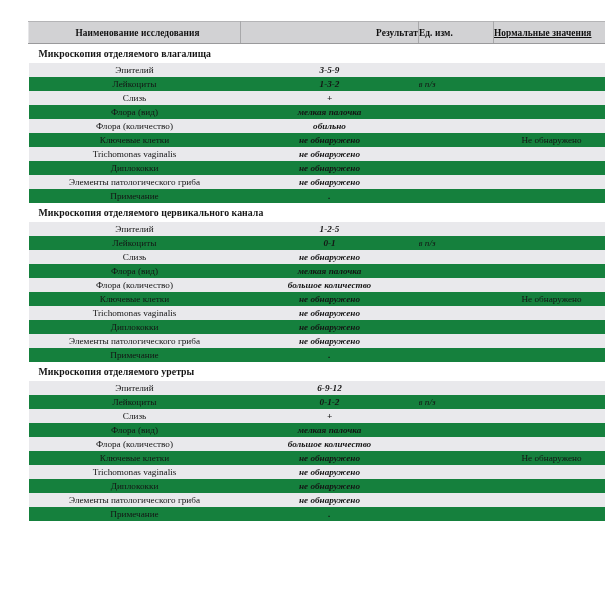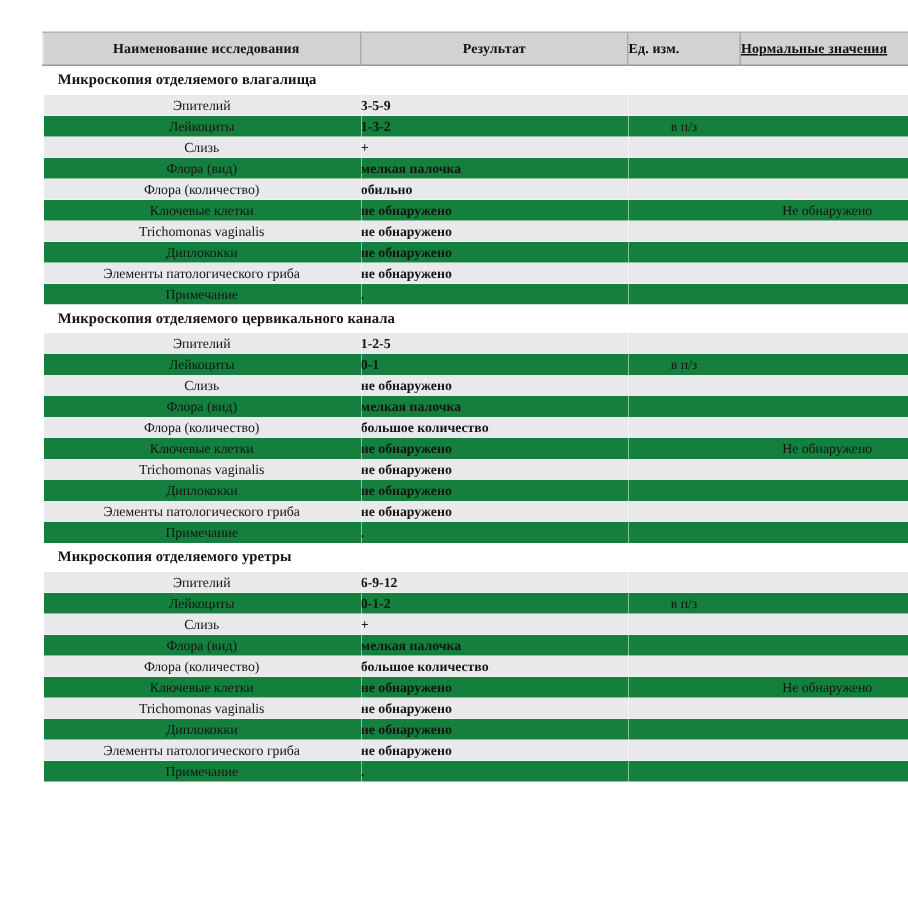--- a/index.html
+++ b/index.html
@@ -46,21 +46,21 @@
     font-size: 9.3px;
     padding: 4px 0 4px 0;
     height: 13px;
     line-height: 12px;
     color: #101010;
     text-align: center;
     white-space: nowrap;
     letter-spacing: 0.1px;
   }
   thead th.th-name   { text-align: center; padding-left: 6px; }
-  thead th.th-result { text-align: center; }
+  thead th.th-result { text-align: right; }
   thead th.th-unit   { text-align: left; }
   thead th.th-norm   { text-align: left; text-decoration: underline; }
 
   
   tr.section-row > td {
     background: #ffffff;
     font-weight: bold;
     font-size: 9.8px;
     padding: 3px 0 3px 10px;
     height: 13px;
@@ -82,27 +82,28 @@
   }
   tr.stripe > td { background: #e9e9ec; }
   tr.plain  > td { background: #15803d; }
 
   td.cell-name {
     text-align: center;
     padding-left: 4px;
     font-weight: normal;
   }
   td.cell-result {
-    text-align: left;
+    text-align: center;
     font-weight: bold;
+    font-style: italic;
   }
   td.cell-unit {
-    text-align: center;
     font-weight: normal;
     font-size: 8.6px;
+    font-style: italic;
   }
   td.cell-norm {
     text-align: center;
     font-weight: normal;
   }
 </style>
 </head>
 <body>
 
 <div id="report">

